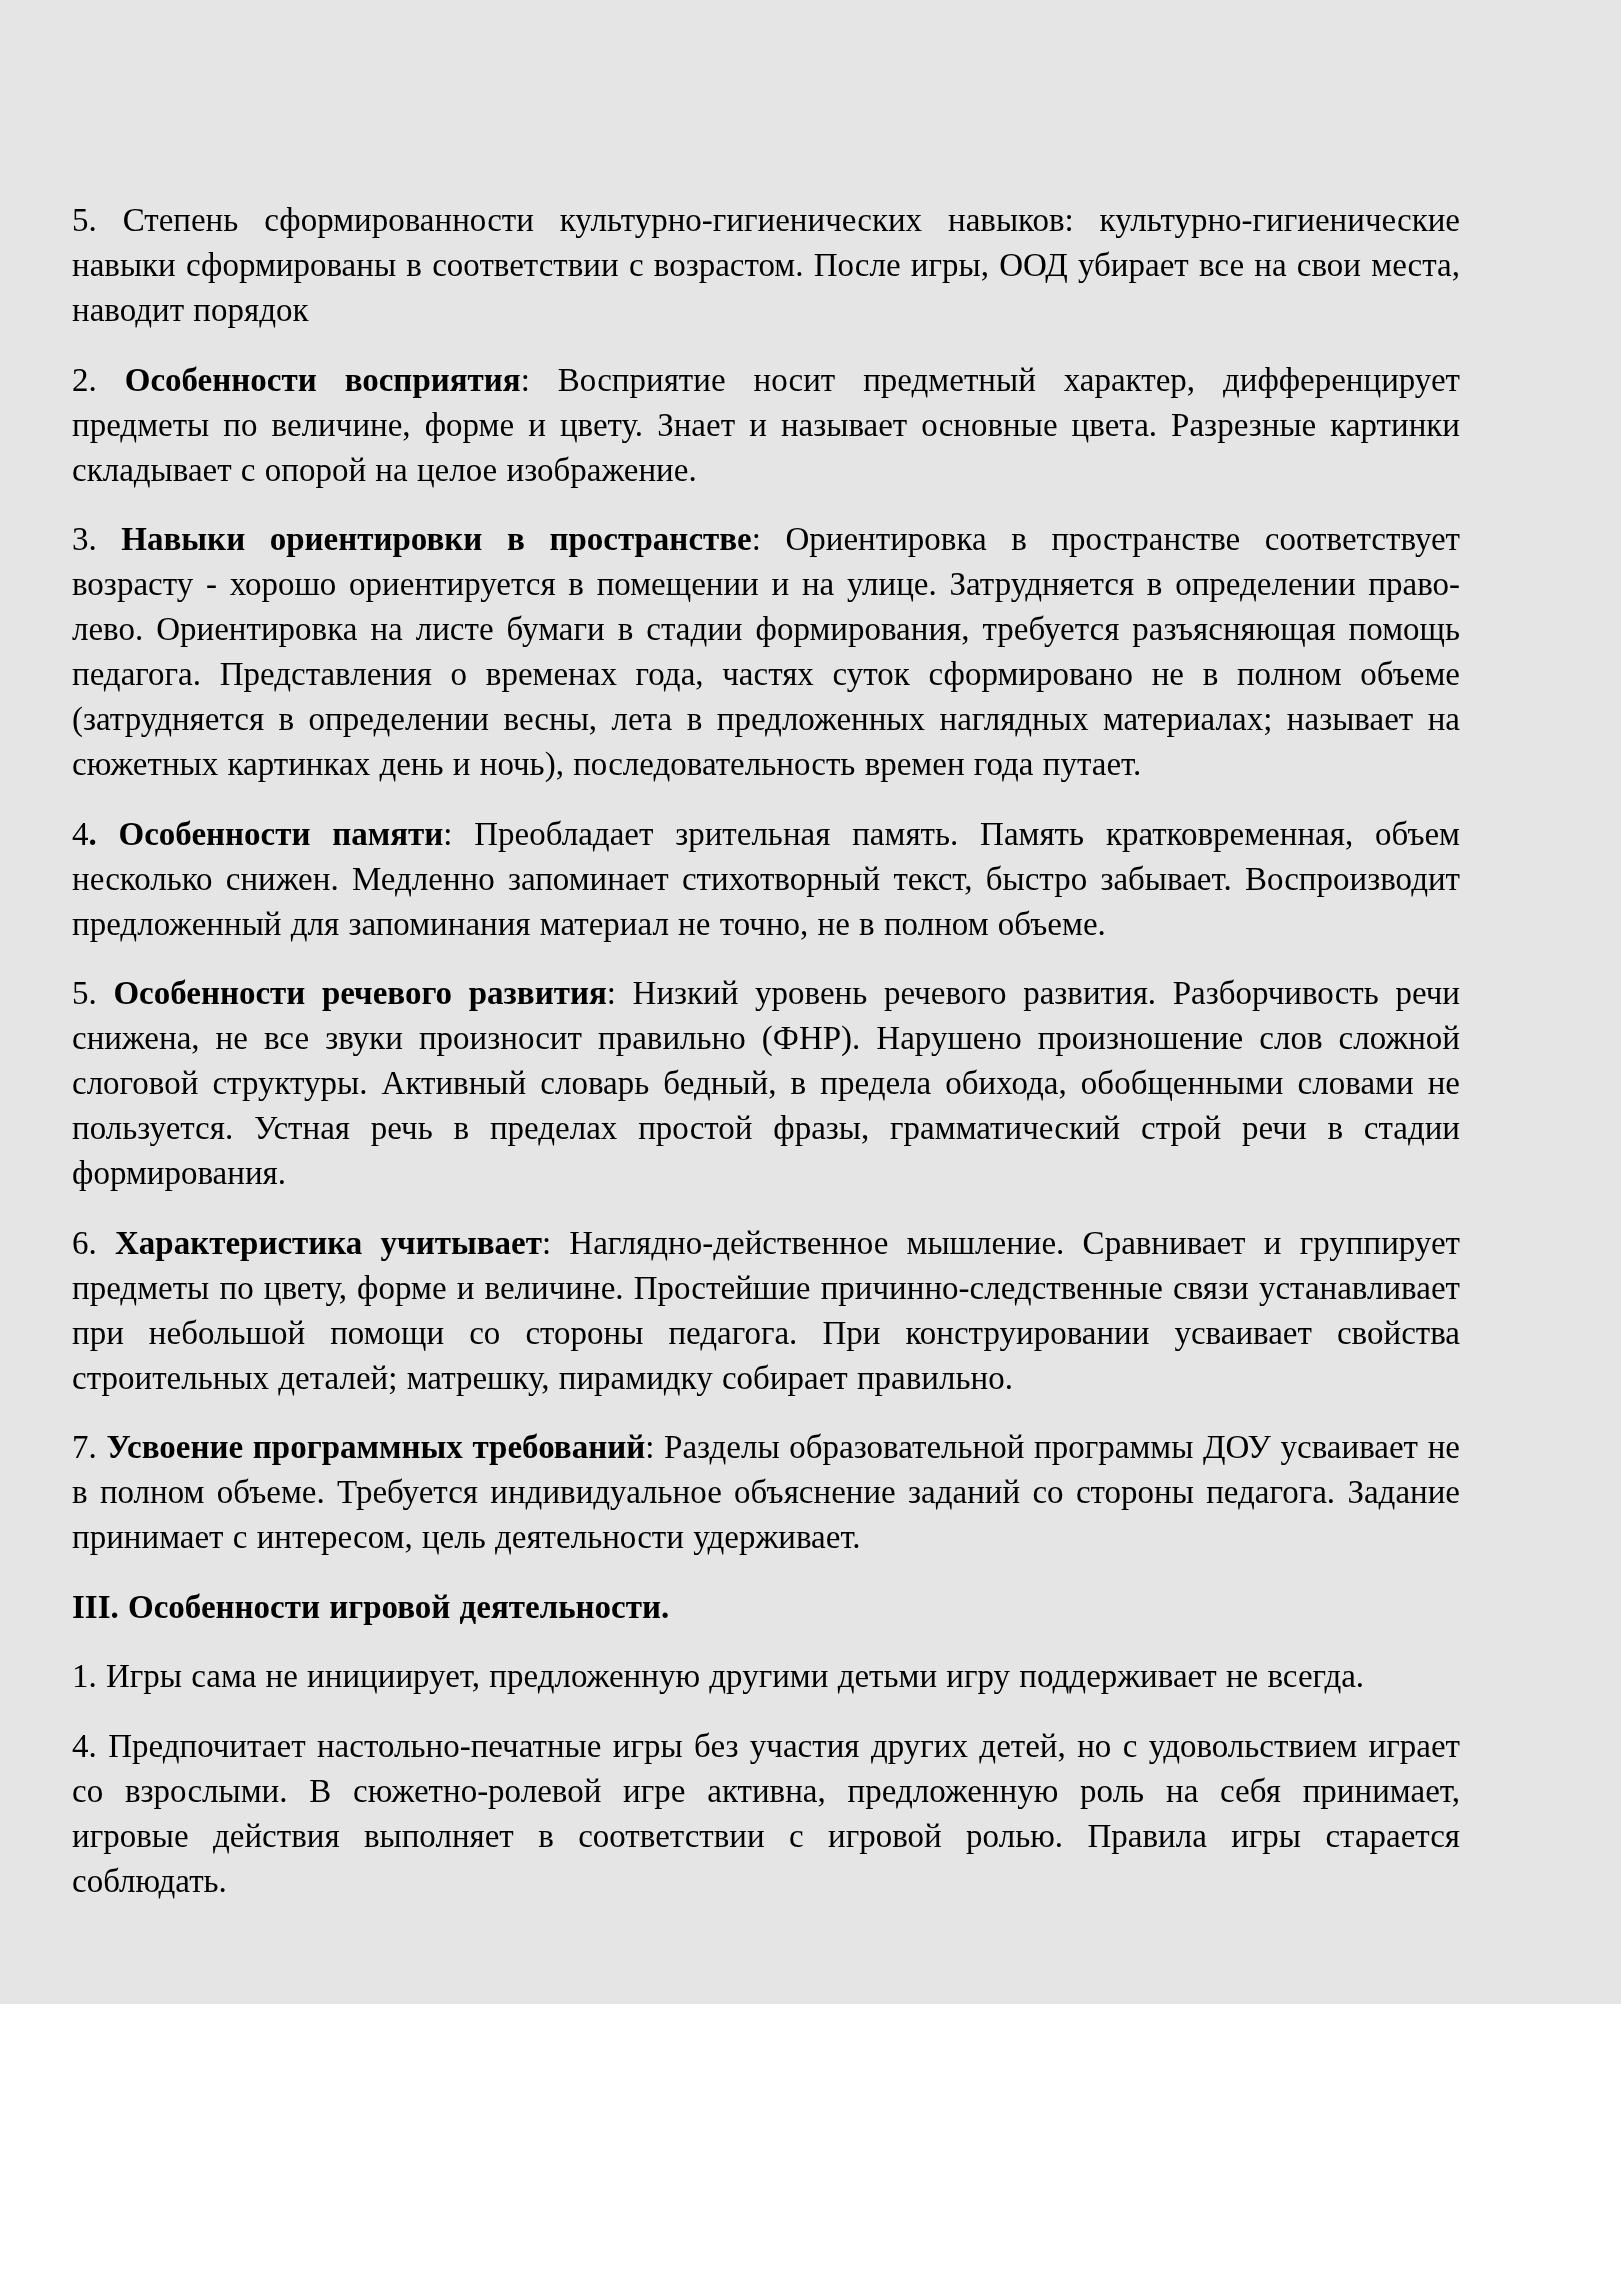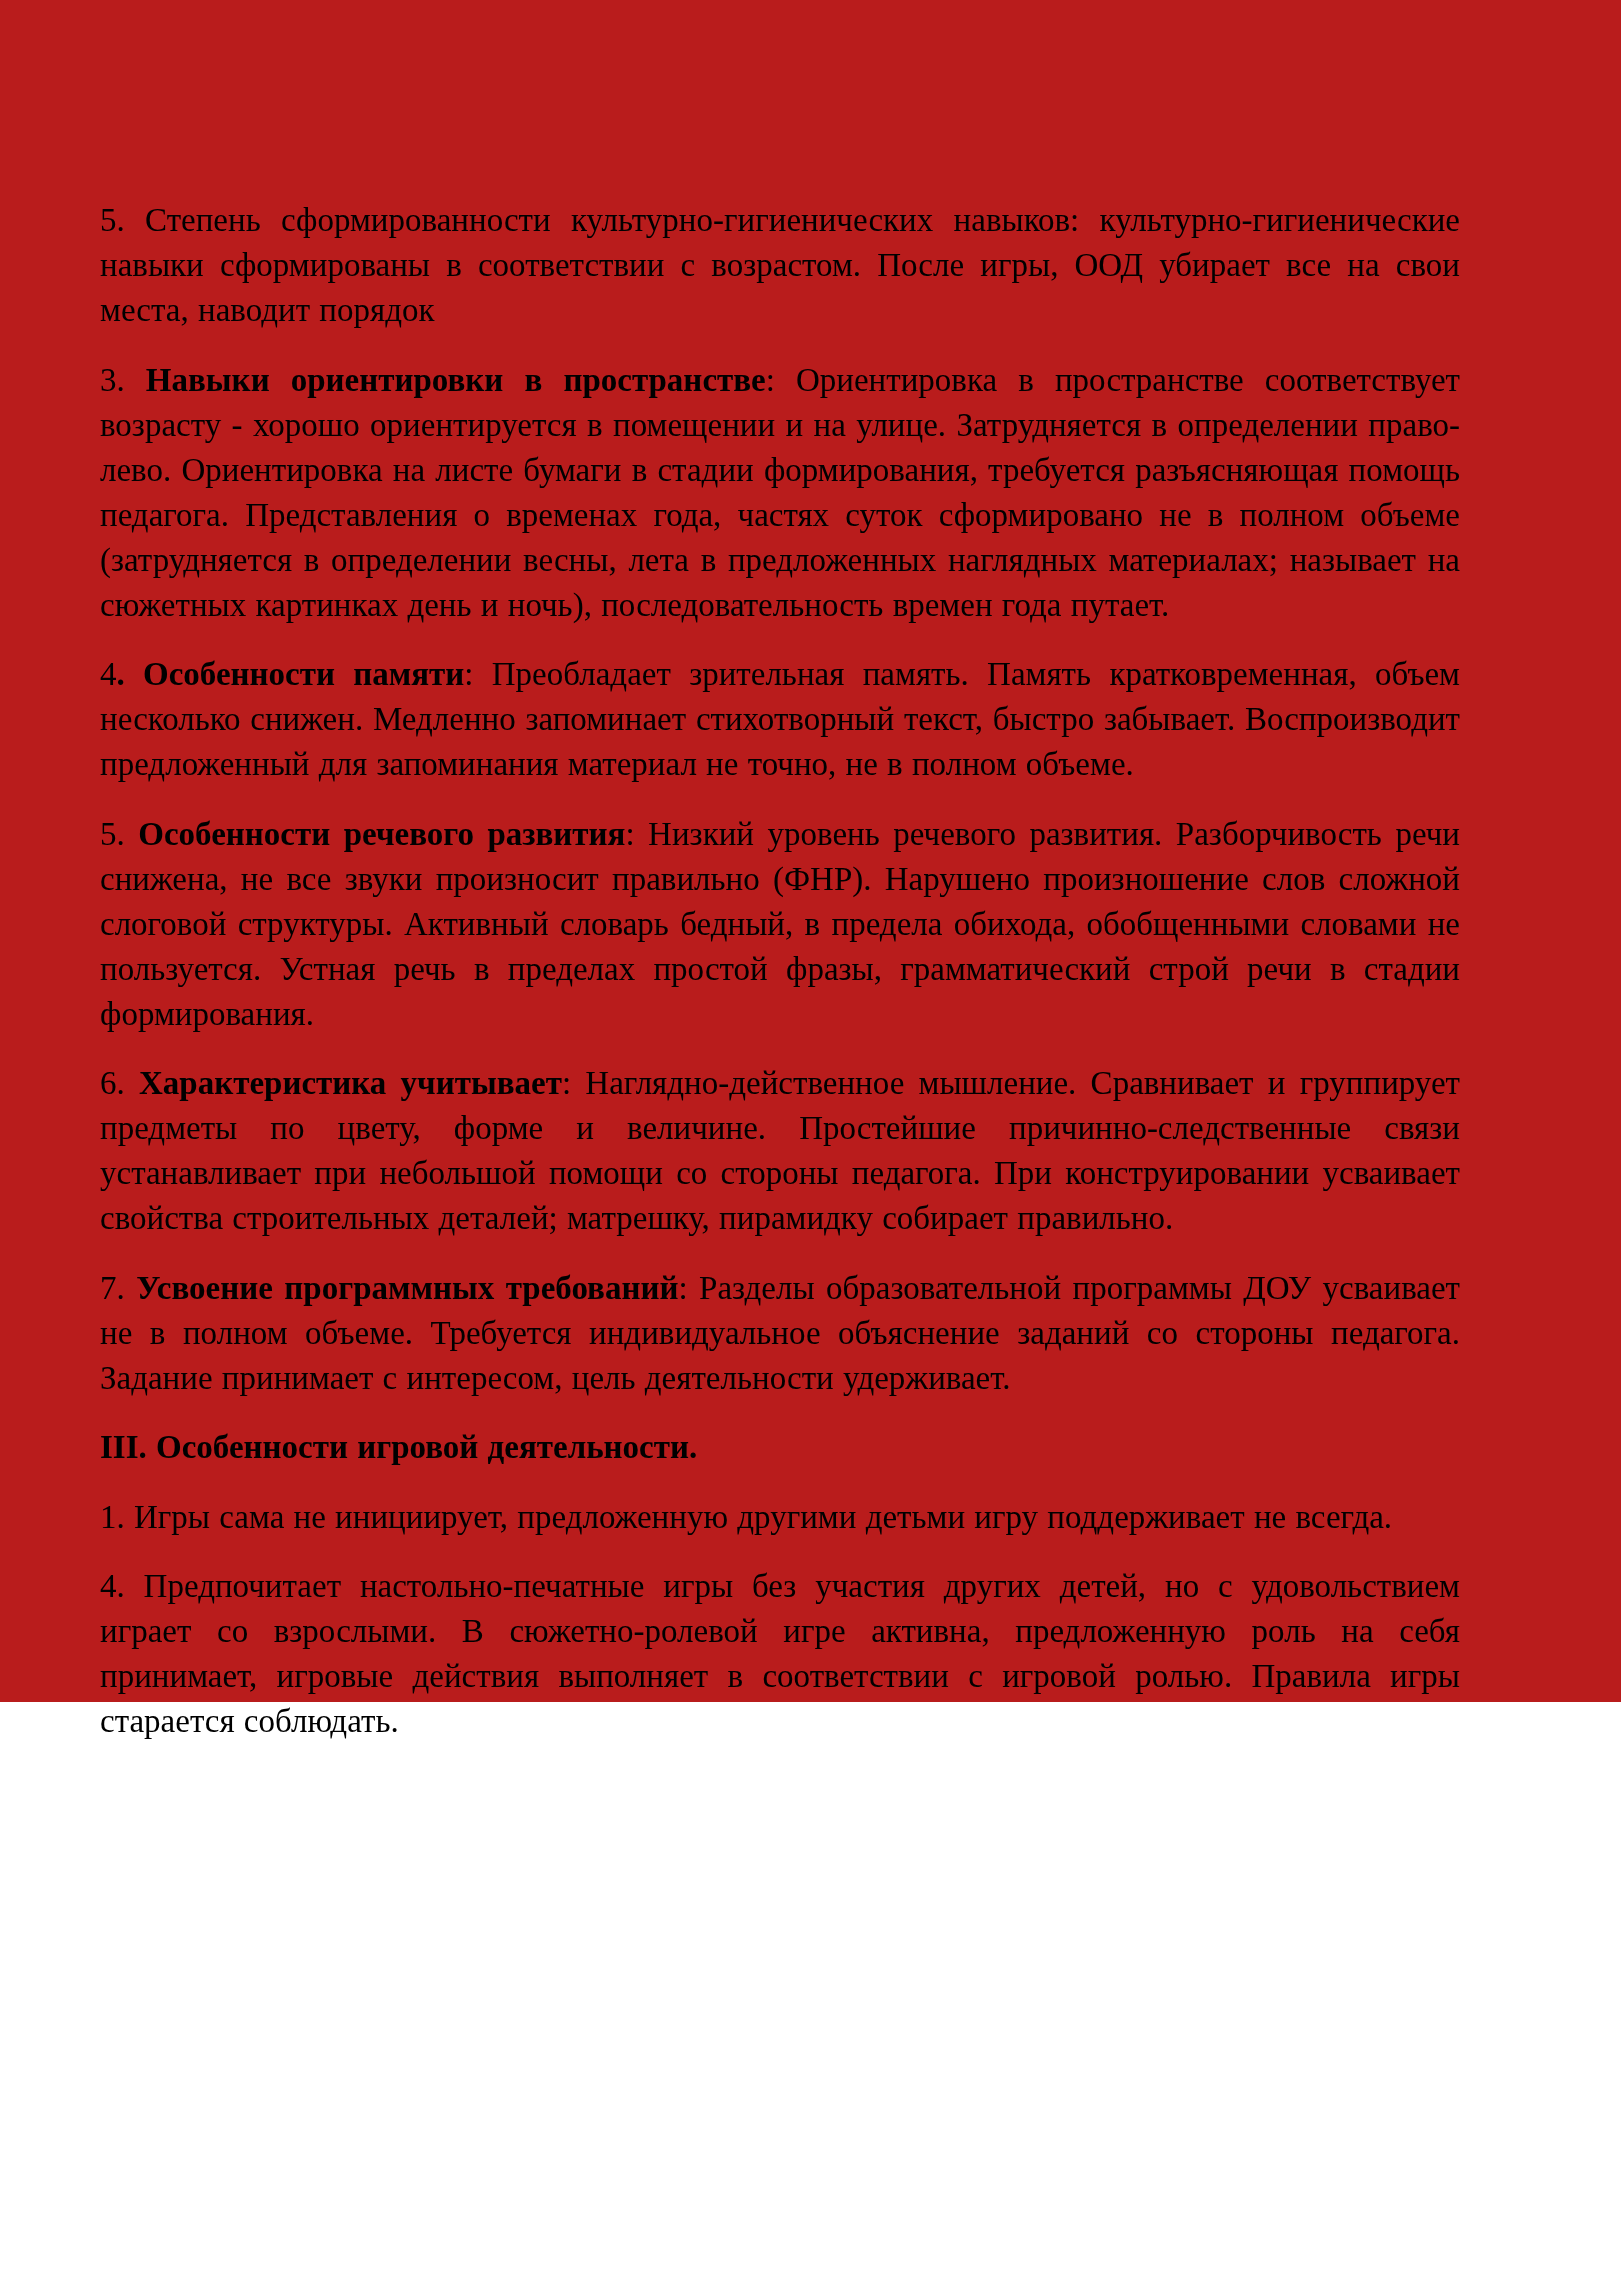--- a/index.html
+++ b/index.html
@@ -10,23 +10,23 @@
   body {
     width: 1621px;
     height: 2292px;
     overflow: hidden;
     color: #000000;
     font-family: "Liberation Serif", "DejaVu Serif", serif;
   }
   .page {
     box-sizing: border-box;
     width: 1621px;
-    height: 1702px;
-    padding: 198px 161px 39px 100px;
-    background: #b91c1c;
+    height: 2004px;
+    padding: 198px 161px 39px 72px;
+    background: #e5e5e5;
   }
   .para, .heading {
     margin: 0 0 24.5px 0;
     font-size: 33px;
     line-height: 45px;
     text-align: justify;
     text-justify: inter-word;
     word-spacing: 1px;
   }
   .heading {
@@ -36,20 +36,21 @@
   .bold {
     font-weight: bold;
   }
 </style>
 </head>
 <body>
 
 <div class="page">
   <div>
       <p class="para"><span>5. Степень сформированности культурно-гигиенических навыков: культурно-гигиенические навыки сформированы в соответствии с возрастом. После игры, ООД убирает все на свои места, наводит порядок</span></p>
+      <p class="para"><span>2. </span><span class="bold">Особенности восприятия</span><span>: Восприятие носит предметный характер, дифференцирует предметы по величине,  форме и цвету. Знает и называет основные цвета. Разрезные картинки складывает с опорой на целое изображение.</span></p>
       <p class="para"><span>3. </span><span class="bold">Навыки ориентировки в пространстве</span><span>: Ориентировка в пространстве соответствует возрасту - хорошо ориентируется в помещении и на улице. Затрудняется в определении право-лево. Ориентировка на листе бумаги в стадии формирования, требуется разъясняющая помощь педагога. Представления о временах года, частях суток сформировано не в полном объеме (затрудняется в определении весны, лета в предложенных наглядных материалах; называет на сюжетных картинках день и ночь), последовательность времен года путает.</span></p>
       <p class="para"><span>4</span><span class="bold">. Особенности памяти</span><span>: Преобладает зрительная память. Память кратковременная, объем несколько снижен. Медленно запоминает стихотворный текст, быстро забывает. Воспроизводит предложенный для запоминания материал не точно, не в полном объеме.</span></p>
       <p class="para"><span>5. </span><span class="bold">Особенности речевого развития</span><span>: Низкий уровень речевого развития. Разборчивость речи снижена, не все звуки произносит правильно (ФНР). Нарушено произношение слов сложной слоговой структуры. Активный словарь бедный, в предела обихода, обобщенными словами не пользуется. Устная речь в пределах простой фразы, грамматический строй речи в стадии формирования.</span></p>
       <p class="para"><span>6. </span><span class="bold">Характеристика учитывает</span><span>: Наглядно-действенное мышление. Сравнивает и группирует предметы по цвету, форме и величине. Простейшие причинно-следственные связи устанавливает при небольшой помощи со стороны педагога. При конструировании усваивает свойства строительных деталей; матрешку, пирамидку собирает правильно.</span></p>
       <p class="para"><span>7. </span><span class="bold">Усвоение программных требований</span><span>: Разделы образовательной программы ДОУ усваивает не в полном объеме. Требуется индивидуальное объяснение заданий со стороны педагога. Задание принимает с интересом, цель деятельности удерживает.</span></p>
       <p class="heading"><span class="bold">III. Особенности игровой деятельности.</span></p>
       <p class="para"><span>1. Игры сама не инициирует, предложенную другими детьми игру поддерживает не всегда.</span></p>
       <p class="para"><span>4. Предпочитает настольно-печатные игры без участия других детей, но с удовольствием играет со взрослыми. В сюжетно-ролевой игре активна, предложенную роль на себя принимает, игровые действия выполняет в соответствии с игровой ролью. Правила игры старается соблюдать.</span></p>
     </div>
 </div>

